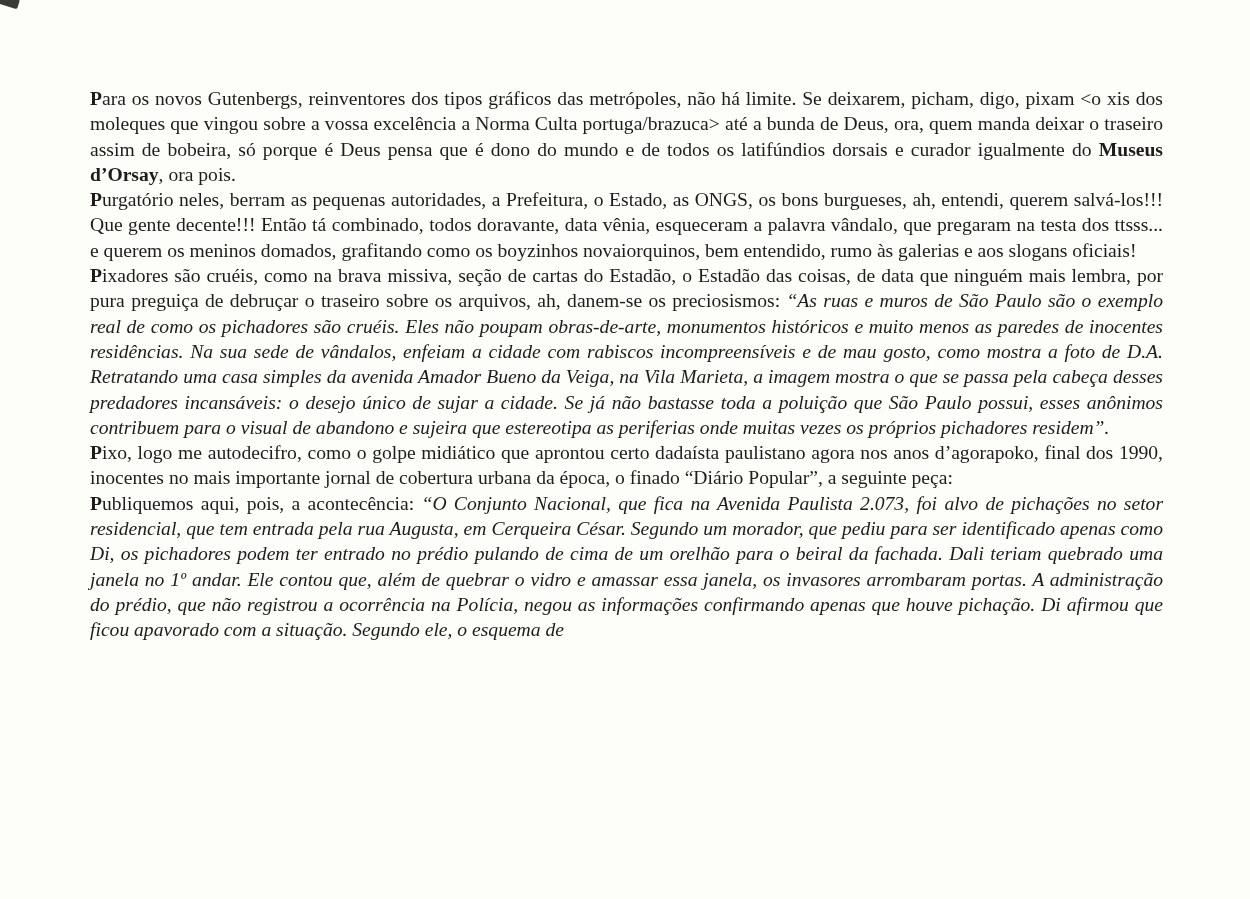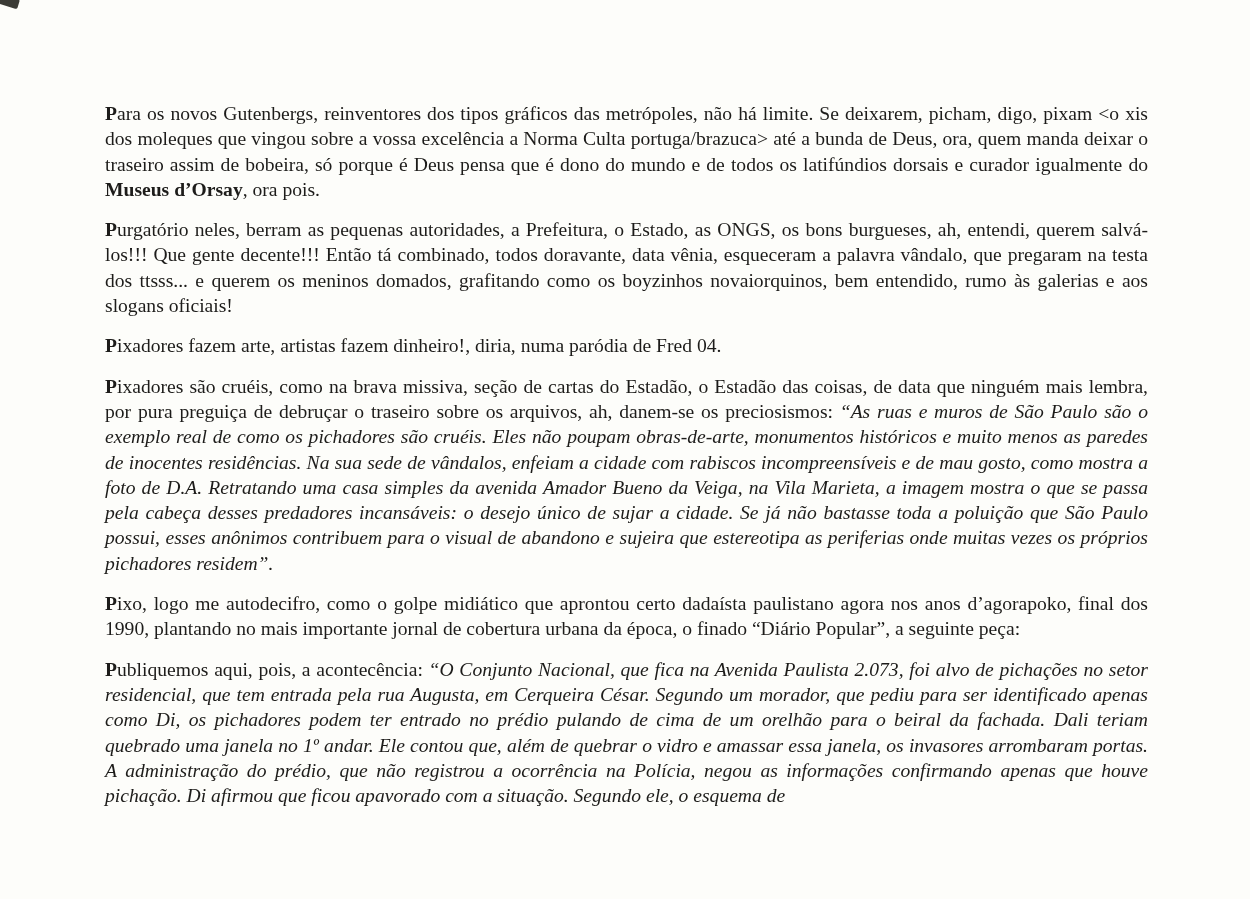--- a/index.html
+++ b/index.html
@@ -31,33 +31,32 @@
     left: 90px;
     top: 86px;
     width: 1073px;
     color: #1d1c1a;
     font-size: 19.6px;
     line-height: 25.3px;
     text-align: justify;
     text-justify: inter-word;
   }
   .para {
-    margin: 15px;
+    margin: 0;
     padding: 0;
   }
   .run { white-space: normal; }
   .run-lead { font-weight: bold; }
   .run-b { font-weight: bold; }
   .run-i { font-style: italic; }
   .run-n { font-weight: normal; font-style: normal; }
 </style>
 </head>
 <body>
 
 <div class="scan-artifact"></div>
 <main class="page-content">
     <p class="para"><span class="run run-lead">P</span><span class="run run-n">ara os novos Gutenbergs, reinventores dos tipos gráficos das metrópoles, não há limite. Se deixarem, picham, digo, pixam &lt;o xis dos moleques que vingou sobre a vossa excelência a Norma Culta portuga/brazuca&gt; até a bunda de Deus, ora, quem manda deixar o traseiro assim de bobeira, só porque é Deus pensa que é dono do mundo e de todos os latifúndios dorsais e curador igualmente do </span><span class="run run-b">Museus d’Orsay</span><span class="run run-n">, ora pois.</span></p>
     <p class="para"><span class="run run-lead">P</span><span class="run run-n">urgatório neles, berram as pequenas autoridades, a Prefeitura, o Estado, as ONGS, os bons burgueses, ah, entendi, querem salvá-los!!! Que gente decente!!! Então tá combinado, todos doravante, data vênia, esqueceram a palavra vândalo, que pregaram na testa dos ttsss... e querem os meninos domados, grafitando como os boyzinhos novaiorquinos, bem entendido, rumo às galerias e aos slogans oficiais!</span></p>
-    <p class="para"><span class="run run-lead">P</span><span class="run run-n">ixadores fazem arte, artistas fazem dinheiro!, diria, numa paródia de Fred 04.</span></p>
     <p class="para"><span class="run run-lead">P</span><span class="run run-n">ixadores são cruéis, como na brava missiva, seção de cartas do Estadão, o Estadão das coisas, de data que ninguém mais lembra, por pura preguiça de debruçar o traseiro sobre os arquivos, ah, danem-se os preciosismos: </span><span class="run run-i">“As ruas e muros de São Paulo são o exemplo real de como os pichadores são cruéis. Eles não poupam obras-de-arte, monumentos históricos e muito menos as paredes de inocentes residências. Na sua sede de vândalos, enfeiam a cidade com rabiscos incompreensíveis e de mau gosto, como mostra a foto de D.A. Retratando uma casa simples da avenida Amador Bueno da Veiga, na Vila Marieta, a imagem mostra o que se passa pela cabeça desses predadores incansáveis: o desejo único de sujar a cidade. Se já não bastasse toda a poluição que São Paulo possui, esses anônimos contribuem para o visual de abandono e sujeira que estereotipa as periferias onde muitas vezes os próprios pichadores residem”.</span></p>
-    <p class="para"><span class="run run-lead">P</span><span class="run run-n">ixo, logo me autodecifro, como o golpe midiático que aprontou certo dadaísta paulistano agora nos anos d’agorapoko, final dos 1990, plantando no mais importante jornal de cobertura urbana da época, o finado “Diário Popular”, a seguinte peça:</span></p>
+    <p class="para"><span class="run run-lead">P</span><span class="run run-n">ixo, logo me autodecifro, como o golpe midiático que aprontou certo dadaísta paulistano agora nos anos d’agorapoko, final dos 1990, inocentes no mais importante jornal de cobertura urbana da época, o finado “Diário Popular”, a seguinte peça:</span></p>
     <p class="para"><span class="run run-lead">P</span><span class="run run-n">ubliquemos aqui, pois, a acontecência: </span><span class="run run-i">“O Conjunto Nacional, que fica na Avenida Paulista 2.073, foi alvo de pichações no setor residencial, que tem entrada pela rua Augusta, em Cerqueira César. Segundo um morador, que pediu para ser identificado apenas como Di, os pichadores podem ter entrado no prédio pulando de cima de um orelhão para o beiral da fachada. Dali teriam quebrado uma janela no 1º andar. Ele contou que, além de quebrar o vidro e amassar essa janela, os invasores arrombaram portas. A administração do prédio, que não registrou a ocorrência na Polícia, negou as informações confirmando apenas que houve pichação. Di afirmou que ficou apavorado com a situação. Segundo ele, o esquema de</span></p>
   </main>
 
 </body></html>

